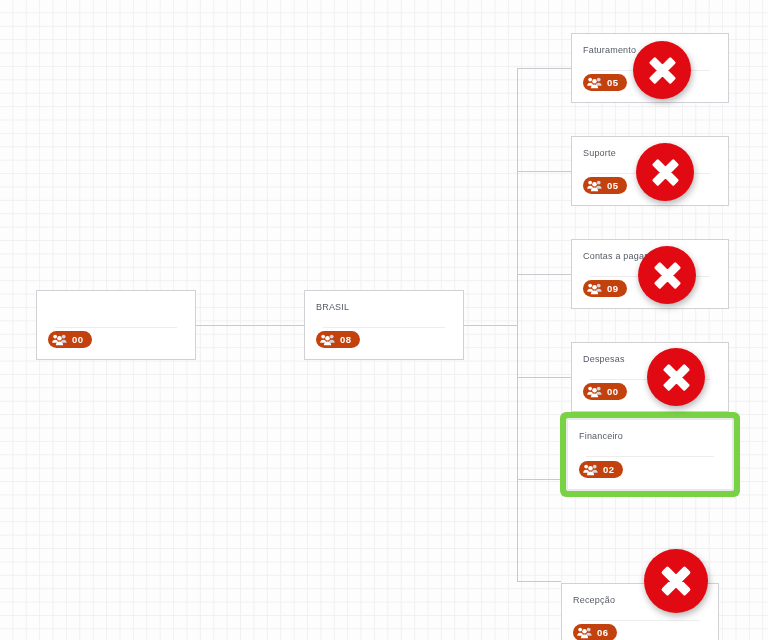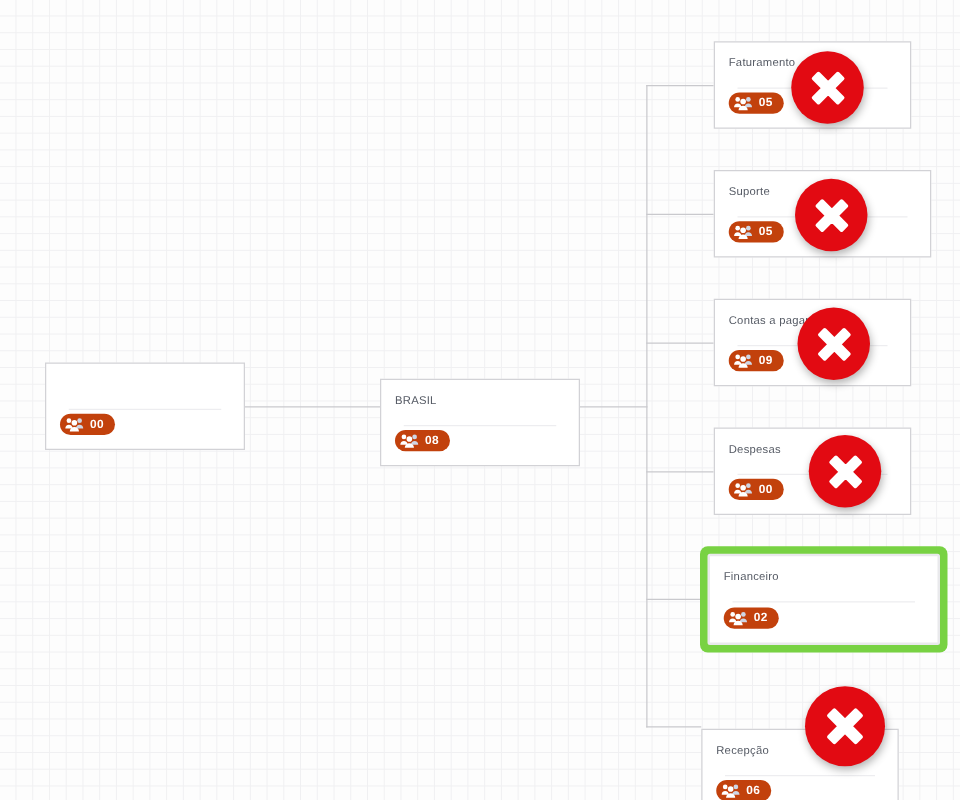--- a/index.html
+++ b/index.html
@@ -112,21 +112,21 @@
           <circle cx="4.2" cy="4.0" r="2.5" fill="#ffffff"></circle>
           <path d="M0.3 12.3c0-2.3 1.7-3.9 3.9-3.9s3.9 1.6 3.9 3.9z" fill="#ffffff"></path>
           <circle cx="15.6" cy="4.0" r="2.5" fill="#cfd6e4"></circle>
           <path d="M11.7 12.3c0-2.3 1.7-3.9 3.9-3.9s3.9 1.6 3.9 3.9z" fill="#cfd6e4"></path>
           <circle cx="10" cy="6.2" r="3.0" fill="#ffffff"></circle>
           <path d="M5.1 15.6c0-2.8 2.2-4.8 4.9-4.8s4.9 2.0 4.9 4.8z" fill="#ffffff"></path>
         </svg>
         <span class="count">00</span>
       </div>
     </div>
-    <div class="node" style="left: 304px; top: 303px; width: 160px; height: 70px;">
+    <div class="node" style="left: 304px; top: 290px; width: 160px; height: 70px;">
       <div class="node-title">BRASIL</div>
       <div class="node-divider"></div>
       <div class="badge">
         <svg class="users-icon" viewBox="0 0 20 16" xmlns="http://www.w3.org/2000/svg">
           <circle cx="4.2" cy="4.0" r="2.5" fill="#ffffff"></circle>
           <path d="M0.3 12.3c0-2.3 1.7-3.9 3.9-3.9s3.9 1.6 3.9 3.9z" fill="#ffffff"></path>
           <circle cx="15.6" cy="4.0" r="2.5" fill="#cfd6e4"></circle>
           <path d="M11.7 12.3c0-2.3 1.7-3.9 3.9-3.9s3.9 1.6 3.9 3.9z" fill="#cfd6e4"></path>
           <circle cx="10" cy="6.2" r="3.0" fill="#ffffff"></circle>
           <path d="M5.1 15.6c0-2.8 2.2-4.8 4.9-4.8s4.9 2.0 4.9 4.8z" fill="#ffffff"></path>
@@ -142,21 +142,21 @@
           <circle cx="4.2" cy="4.0" r="2.5" fill="#ffffff"></circle>
           <path d="M0.3 12.3c0-2.3 1.7-3.9 3.9-3.9s3.9 1.6 3.9 3.9z" fill="#ffffff"></path>
           <circle cx="15.6" cy="4.0" r="2.5" fill="#cfd6e4"></circle>
           <path d="M11.7 12.3c0-2.3 1.7-3.9 3.9-3.9s3.9 1.6 3.9 3.9z" fill="#cfd6e4"></path>
           <circle cx="10" cy="6.2" r="3.0" fill="#ffffff"></circle>
           <path d="M5.1 15.6c0-2.8 2.2-4.8 4.9-4.8s4.9 2.0 4.9 4.8z" fill="#ffffff"></path>
         </svg>
         <span class="count">05</span>
       </div>
     </div>
-    <div class="node" style="left: 571px; top: 136px; width: 174px; height: 70px;">
+    <div class="node" style="left: 571px; top: 136px; width: 158px; height: 70px;">
       <div class="node-title">Suporte</div>
       <div class="node-divider"></div>
       <div class="badge">
         <svg class="users-icon" viewBox="0 0 20 16" xmlns="http://www.w3.org/2000/svg">
           <circle cx="4.2" cy="4.0" r="2.5" fill="#ffffff"></circle>
           <path d="M0.3 12.3c0-2.3 1.7-3.9 3.9-3.9s3.9 1.6 3.9 3.9z" fill="#ffffff"></path>
           <circle cx="15.6" cy="4.0" r="2.5" fill="#cfd6e4"></circle>
           <path d="M11.7 12.3c0-2.3 1.7-3.9 3.9-3.9s3.9 1.6 3.9 3.9z" fill="#cfd6e4"></path>
           <circle cx="10" cy="6.2" r="3.0" fill="#ffffff"></circle>
           <path d="M5.1 15.6c0-2.8 2.2-4.8 4.9-4.8s4.9 2.0 4.9 4.8z" fill="#ffffff"></path>
@@ -187,21 +187,21 @@
           <circle cx="4.2" cy="4.0" r="2.5" fill="#ffffff"></circle>
           <path d="M0.3 12.3c0-2.3 1.7-3.9 3.9-3.9s3.9 1.6 3.9 3.9z" fill="#ffffff"></path>
           <circle cx="15.6" cy="4.0" r="2.5" fill="#cfd6e4"></circle>
           <path d="M11.7 12.3c0-2.3 1.7-3.9 3.9-3.9s3.9 1.6 3.9 3.9z" fill="#cfd6e4"></path>
           <circle cx="10" cy="6.2" r="3.0" fill="#ffffff"></circle>
           <path d="M5.1 15.6c0-2.8 2.2-4.8 4.9-4.8s4.9 2.0 4.9 4.8z" fill="#ffffff"></path>
         </svg>
         <span class="count">00</span>
       </div>
     </div>
-    <div class="node selected" style="left: 566px; top: 443px; width: 186px; height: 73px;">
+    <div class="node selected" style="left: 566px; top: 418px; width: 168px; height: 73px;">
       <div class="node-title">Financeiro</div>
       <div class="node-divider"></div>
       <div class="badge">
         <svg class="users-icon" viewBox="0 0 20 16" xmlns="http://www.w3.org/2000/svg">
           <circle cx="4.2" cy="4.0" r="2.5" fill="#ffffff"></circle>
           <path d="M0.3 12.3c0-2.3 1.7-3.9 3.9-3.9s3.9 1.6 3.9 3.9z" fill="#ffffff"></path>
           <circle cx="15.6" cy="4.0" r="2.5" fill="#cfd6e4"></circle>
           <path d="M11.7 12.3c0-2.3 1.7-3.9 3.9-3.9s3.9 1.6 3.9 3.9z" fill="#cfd6e4"></path>
           <circle cx="10" cy="6.2" r="3.0" fill="#ffffff"></circle>
           <path d="M5.1 15.6c0-2.8 2.2-4.8 4.9-4.8s4.9 2.0 4.9 4.8z" fill="#ffffff"></path>

